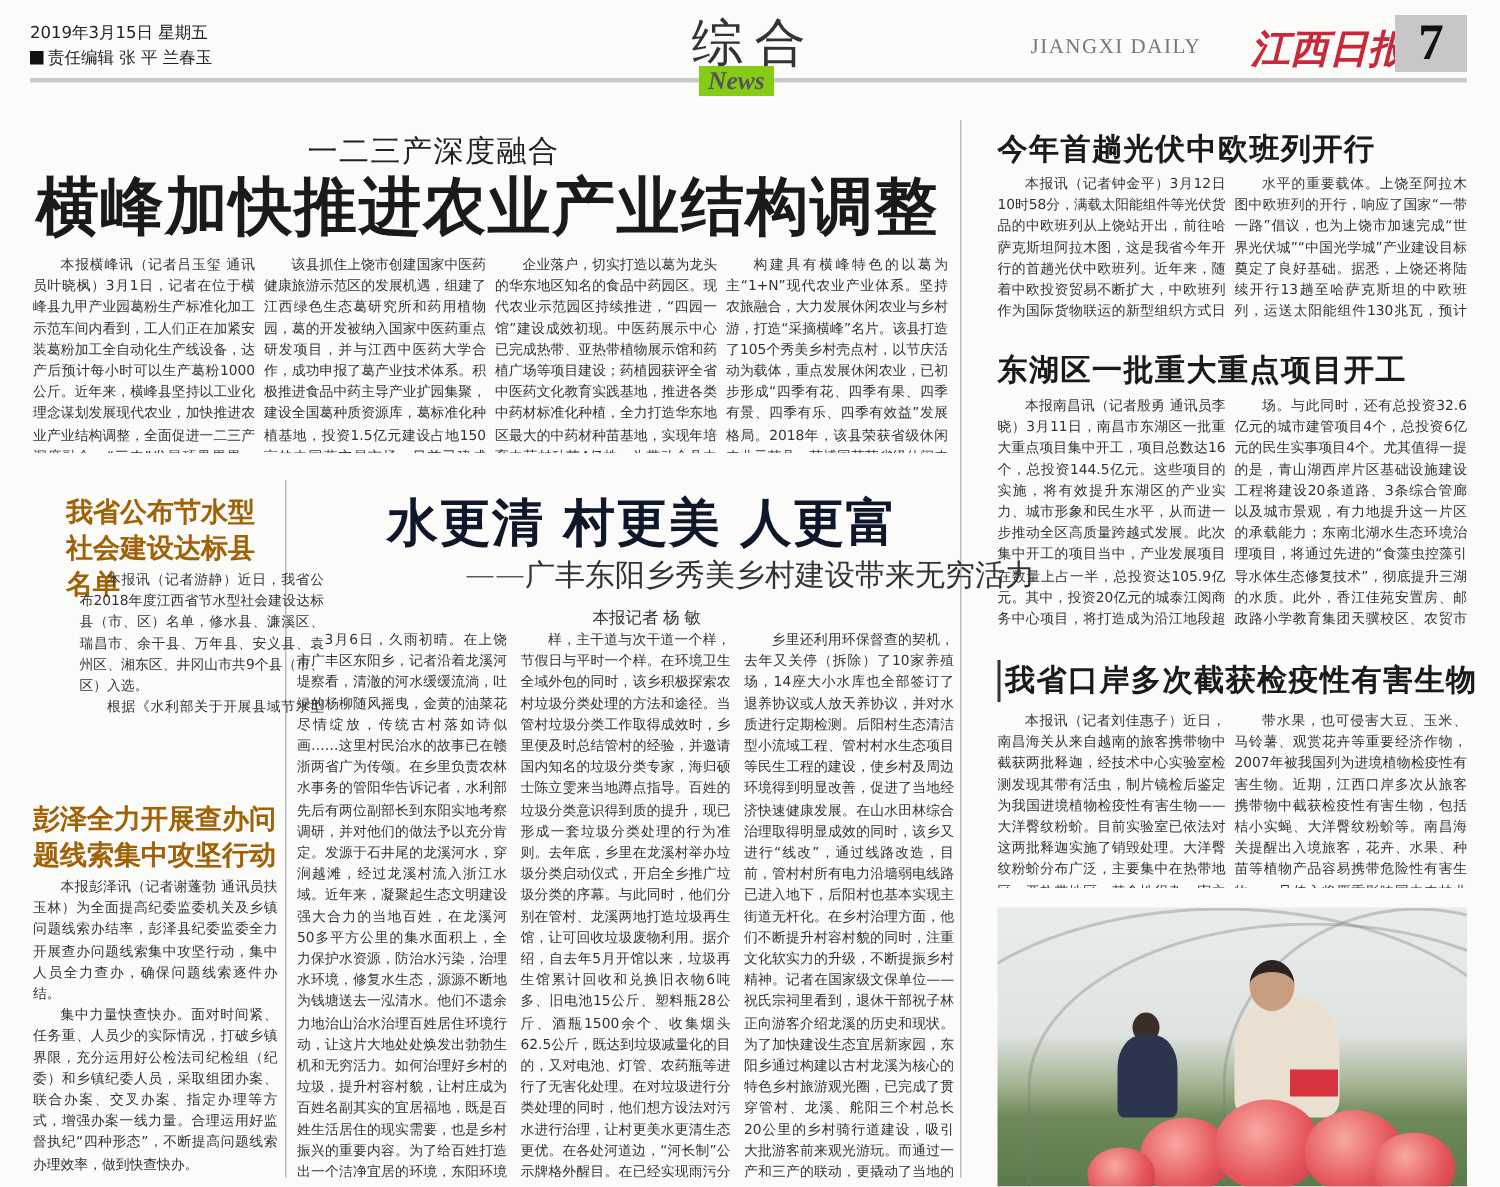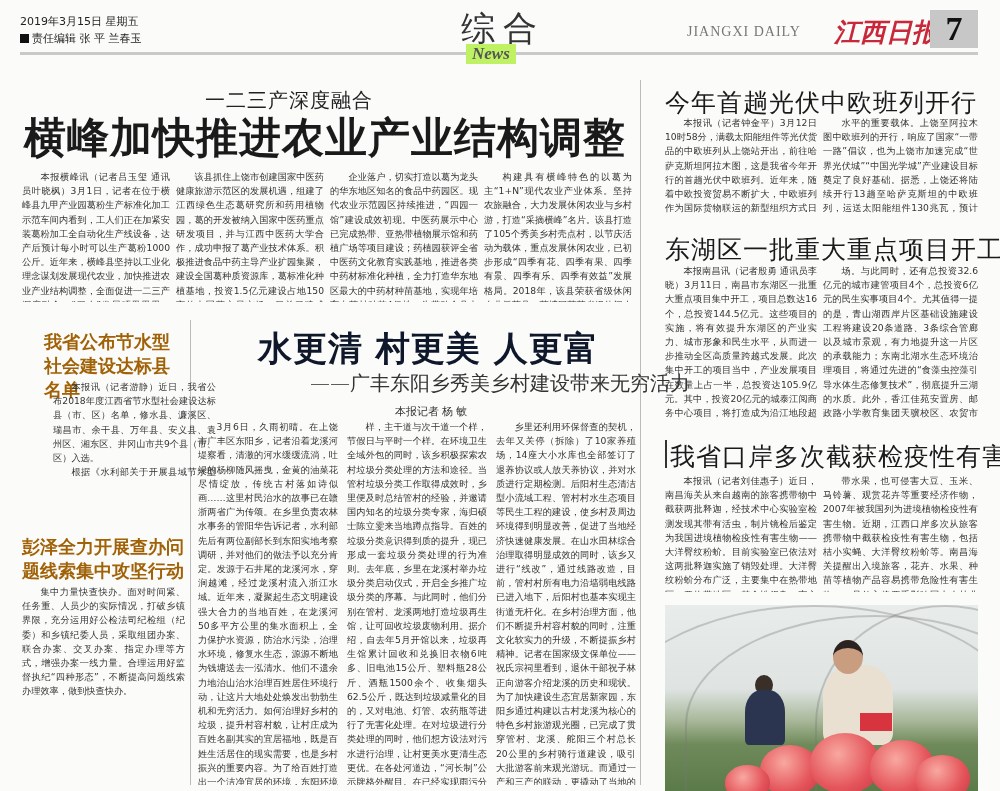--- a/index.html
+++ b/index.html
@@ -6,41 +6,41 @@
   html, body { width: 1000px; height: 791px; background: #fbfbfa; overflow: hidden; }
   body { font-family: "DejaVu Serif", "Liberation Serif", serif; color: #222; position: relative; }
 
   
   .masthead { position: absolute; left: 0; top: 0; width: 1000px; height: 56px; padding-left: 44px; }
   .mh-date { position: absolute; left: 20px; top: 14px; font-size: 11px; color: #222; font-family: "DejaVu Sans", sans-serif; }
   .mh-editor { position: absolute; left: 20px; top: 31px; font-size: 11px; color: #222; font-family: "DejaVu Sans", sans-serif; }
   .mh-editor .sq { display: inline-block; width: 9px; height: 9px; background: #111; margin-right: 3px; vertical-align: -1px; }
   .mh-rule { position: absolute; left: 20px; right: 22px; top: 52px; height: 3px; background: #c9c9c9; }
   .mh-section { position: absolute; left: 457px; top: 6px; font-size: 34px; color: #333; font-family: "DejaVu Sans", sans-serif; font-weight: 300; letter-spacing: 8px; background: #fbfbfa; padding: 0 4px; }
-  .mh-news { position: absolute; left: 466px; top: 44px; font-size: 17px; font-style: italic; font-weight: bold; color: #555; background: #bef264; padding: 0 6px; font-family: "Liberation Serif", serif; }
+  .mh-news { position: absolute; left: 466px; top: 44px; font-size: 17px; font-style: italic; font-weight: bold; color: #555; background: #84cc16; padding: 0 6px; font-family: "Liberation Serif", serif; }
   .mh-paper-en { position: absolute; left: 687px; top: 24px; font-size: 14px; color: #777; letter-spacing: 1px; font-family: "Liberation Serif", serif; }
   .mh-paper-cn { position: absolute; left: 834px; top: 15px; font-size: 26px; color: #c8283a; font-style: italic; font-weight: bold; font-family: "DejaVu Serif", serif; }
   .mh-page { position: absolute; left: 930px; top: 10px; width: 48px; height: 38px; background: #c7c7c7; color: #111; font-size: 34px; font-weight: bold; text-align: center; line-height: 38px; font-family: "Liberation Serif", serif; }
 
   
   .lead-kicker { position: absolute; left: 205px; top: 87px; font-size: 20px; color: #222; letter-spacing: 1px; }
   .lead-title { position: absolute; left: 24px; top: 110px; font-size: 42px; font-weight: bold; color: #1a1a1a; letter-spacing: 1px; font-family: "DejaVu Sans", sans-serif; white-space: nowrap; }
 
   .col-text { position: absolute; font-size: 9.2px; line-height: 14.2px; color: #333; text-align: justify; overflow: hidden; font-family: "DejaVu Sans", sans-serif; }
   .col-text p { text-indent: 2em; }
 
   .vrule { position: absolute; width: 1px; background: #bbb; }
 
   .side-head { position: absolute; font-size: 18px; font-weight: bold; line-height: 24px; color: #a16207; }
 
   .mid-title { position: absolute; left: 258px; top: 326px; font-size: 34px; font-weight: bold; color: #0f172a; letter-spacing: 1px; font-family: "DejaVu Sans", sans-serif; white-space: nowrap; }
   .mid-sub { position: absolute; left: 310px; top: 370px; font-size: 20px; color: #333; font-family: "DejaVu Sans", sans-serif; font-weight: 300; white-space: nowrap; }
   .mid-reporter { position: absolute; left: 395px; top: 404px; font-size: 11px; color: #333; font-family: Liberation Sans, sans-serif; }
 
-  .r-title { position: absolute; font-size: 25px; font-weight: normal; color: #1a1a1a; white-space: nowrap; letter-spacing: 1px; }
+  .r-title { position: absolute; font-size: 20px; font-weight: bold; color: #1a1a1a; white-space: nowrap; letter-spacing: 1px; }
 
   .photo { position: absolute; left: 665px; top: 605px; width: 313px; height: 186px; overflow: hidden;
            background: linear-gradient(180deg, #e8eceb 0%, #dfe4e3 45%, #a9b89a 62%, #6f8a5a 75%, #5b7a4a 100%); }
   .photo .tunnel { position: absolute; border: 2px solid rgba(120,120,120,0.35); border-bottom: none; border-radius: 50% 50% 0 0; }
   .photo .person1 { position: absolute; left: 80px; top: 85px; width: 40px; height: 55px; background: #2c3550; border-radius: 40% 40% 10% 10%; }
   .photo .head1 { position: absolute; left: 90px; top: 70px; width: 18px; height: 20px; background: #3a2e28; border-radius: 50%; }
   .photo .person2 { position: absolute; left: 158px; top: 60px; width: 70px; height: 80px; background: #e9e0d2; border-radius: 40% 40% 15% 15%; }
   .photo .head2 { position: absolute; left: 168px; top: 35px; width: 30px; height: 34px; background: #c99e80; border-radius: 50%; border-top: 8px solid #2b2320; }
   .photo .basket { position: absolute; left: 195px; top: 108px; width: 32px; height: 18px; background: #d8343f; }
   .photo .berry { position: absolute; border-radius: 50% 50% 45% 45%; background: radial-gradient(circle at 40% 35%, #f8a8a0, #e4545a 60%, #c83844); }
@@ -79,20 +79,21 @@
 <div class="vrule" style="left:190px;top:320px;height:465px;"></div>
 
 <div class="side-head" style="left:44px;top:330px;width:140px;">我省公布节水型社会建设达标县名单</div>
 <div class="col-text" style="left:22px;top:380px;width:163px;height:100px;margin-left:31px;">
   <p>本报讯（记者游静）近日，我省公布2018年度江西省节水型社会建设达标县（市、区）名单，修水县、濂溪区、瑞昌市、余干县、万年县、安义县、袁州区、湘东区、井冈山市共9个县（市、区）入选。</p>
   <p>根据《水利部关于开展县域节水型社会达标建设工作的通知》和《江西省水利厅关于加快推进县域节水型社会达标建设工作的通知》要求，以上节水型社会建设达标县（市、区）在水资源论证、取水许可、计划用水、用水计量、水资源费征收、节水载体认定和节水宣传等工作中，均取得突出成效。</p>
 </div>
 
 <div class="side-head" style="left:22px;top:535px;width:165px;">彭泽全力开展查办问题线索集中攻坚行动</div>
 <div class="col-text" style="left:22px;top:585px;width:163px;height:200px;">
+  <p>本报彭泽讯（记者谢蓬勃 通讯员扶玉林）为全面提高纪委监委机关及乡镇问题线索办结率，彭泽县纪委监委全力开展查办问题线索集中攻坚行动，集中人员全力查办，确保问题线索逐件办结。</p>
   <p>集中力量快查快办。面对时间紧、任务重、人员少的实际情况，打破乡镇界限，充分运用好公检法司纪检组（纪委）和乡镇纪委人员，采取组团办案、联合办案、交叉办案、指定办理等方式，增强办案一线力量。合理运用好监督执纪“四种形态”，不断提高问题线索办理效率，做到快查快办。</p>
 </div>
 
 <h2 class="mid-title">水更清 村更美 人更富</h2>
 <div class="mid-sub">——广丰东阳乡秀美乡村建设带来无穷活力</div>
 <div class="mid-reporter">本报记者 杨 敏</div>
 
 <div class="col-text" style="left:198px;top:420px;width:140px;height:365px;">
     <p>3月6日，久雨初晴。在上饶市广丰区东阳乡，记者沿着龙溪河堤察看，清澈的河水缓缓流淌，吐绿的杨柳随风摇曳，金黄的油菜花尽情绽放，传统古村落如诗似画……这里村民治水的故事已在赣浙两省广为传颂。在乡里负责农林水事务的管阳华告诉记者，水利部先后有两位副部长到东阳实地考察调研，并对他们的做法予以充分肯定。发源于石井尾的龙溪河水，穿涧越滩，经过龙溪村流入浙江水域。近年来，凝聚起生态文明建设强大合力的当地百姓，在龙溪河50多平方公里的集水面积上，全力保护水资源，防治水污染，治理水环境，修复水生态，源源不断地为钱塘送去一泓清水。他们不遗余力地治山治水治理百姓居住环境行动，让这片大地处处焕发出勃勃生机和无穷活力。如何治理好乡村的垃圾，提升村容村貌，让村庄成为百姓名副其实的宜居福地，既是百姓生活居住的现实需要，也是乡村振兴的重要内容。为了给百姓打造出一个洁净宜居的环境，东阳环境卫生已实行全域外包。两家保洁公司不仅有专业的管理团队、保洁团队，还聘请了园艺师，配备了垃圾运输车、压缩车、洒水车等设备，让乡村环境卫生朝专业化发展。自实施市场化运作以来，这里的保洁作业已常态化：晴天雨天一个</p>
   </div>

